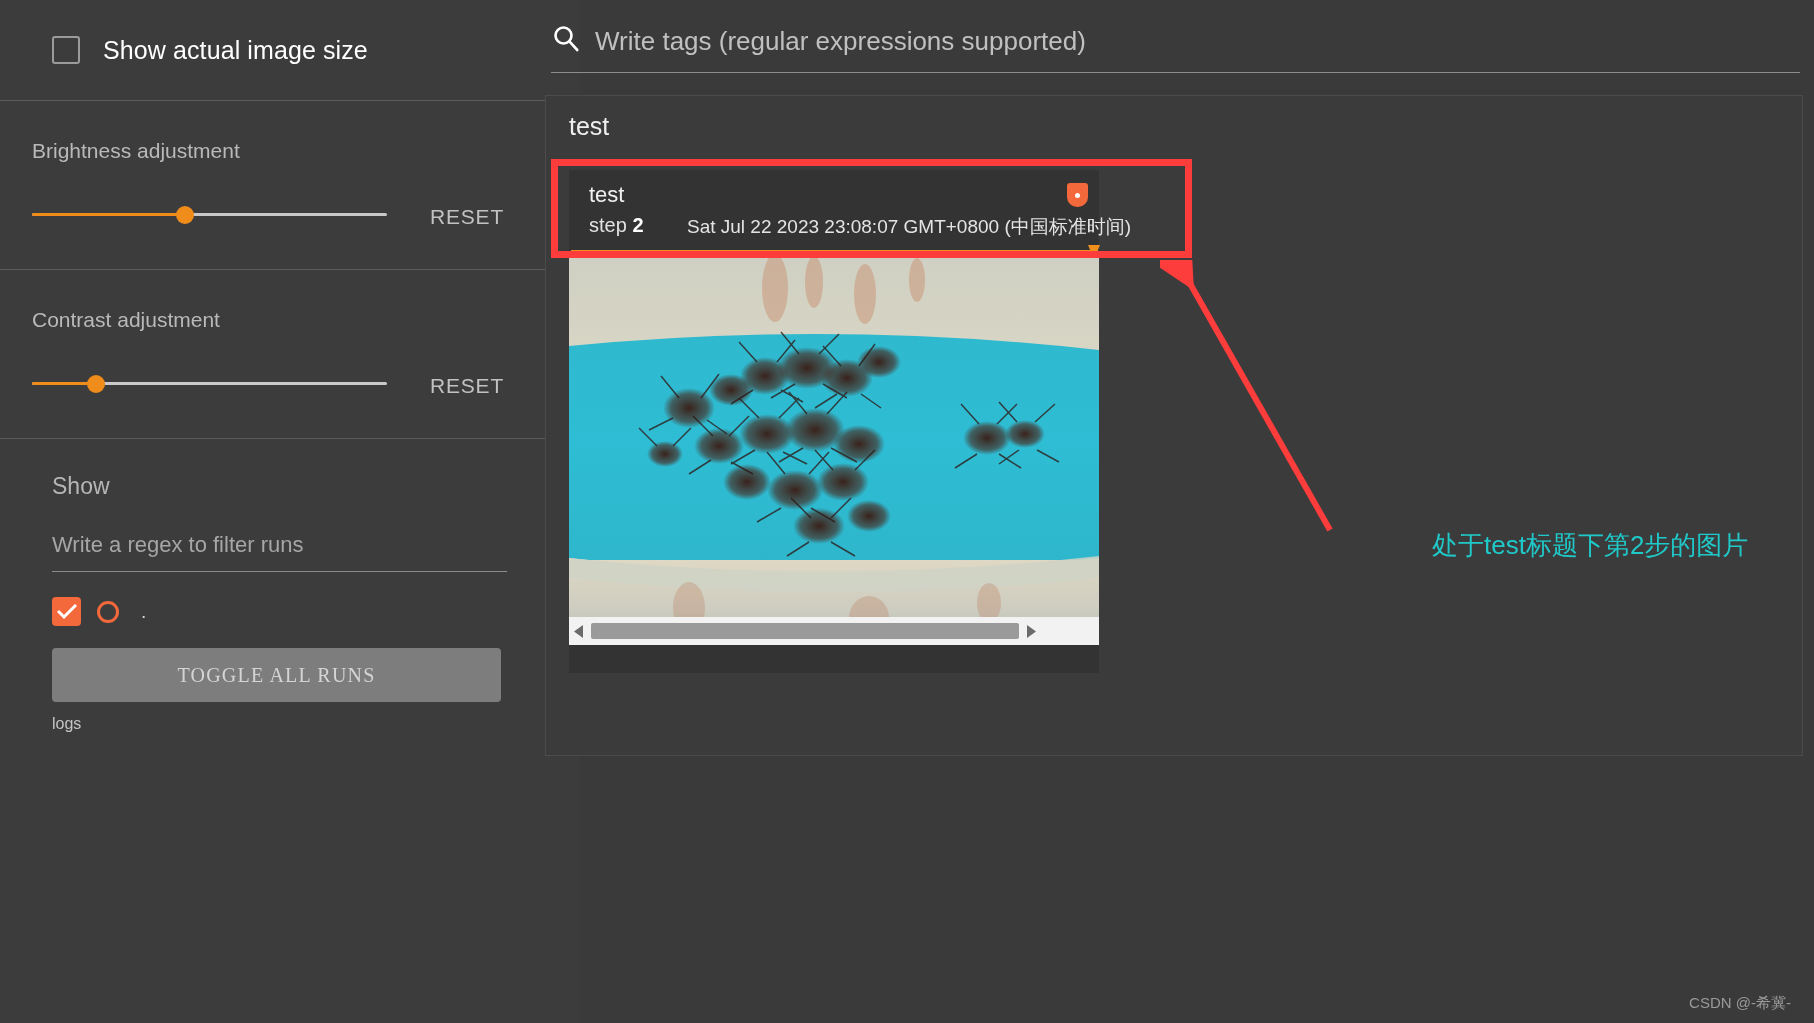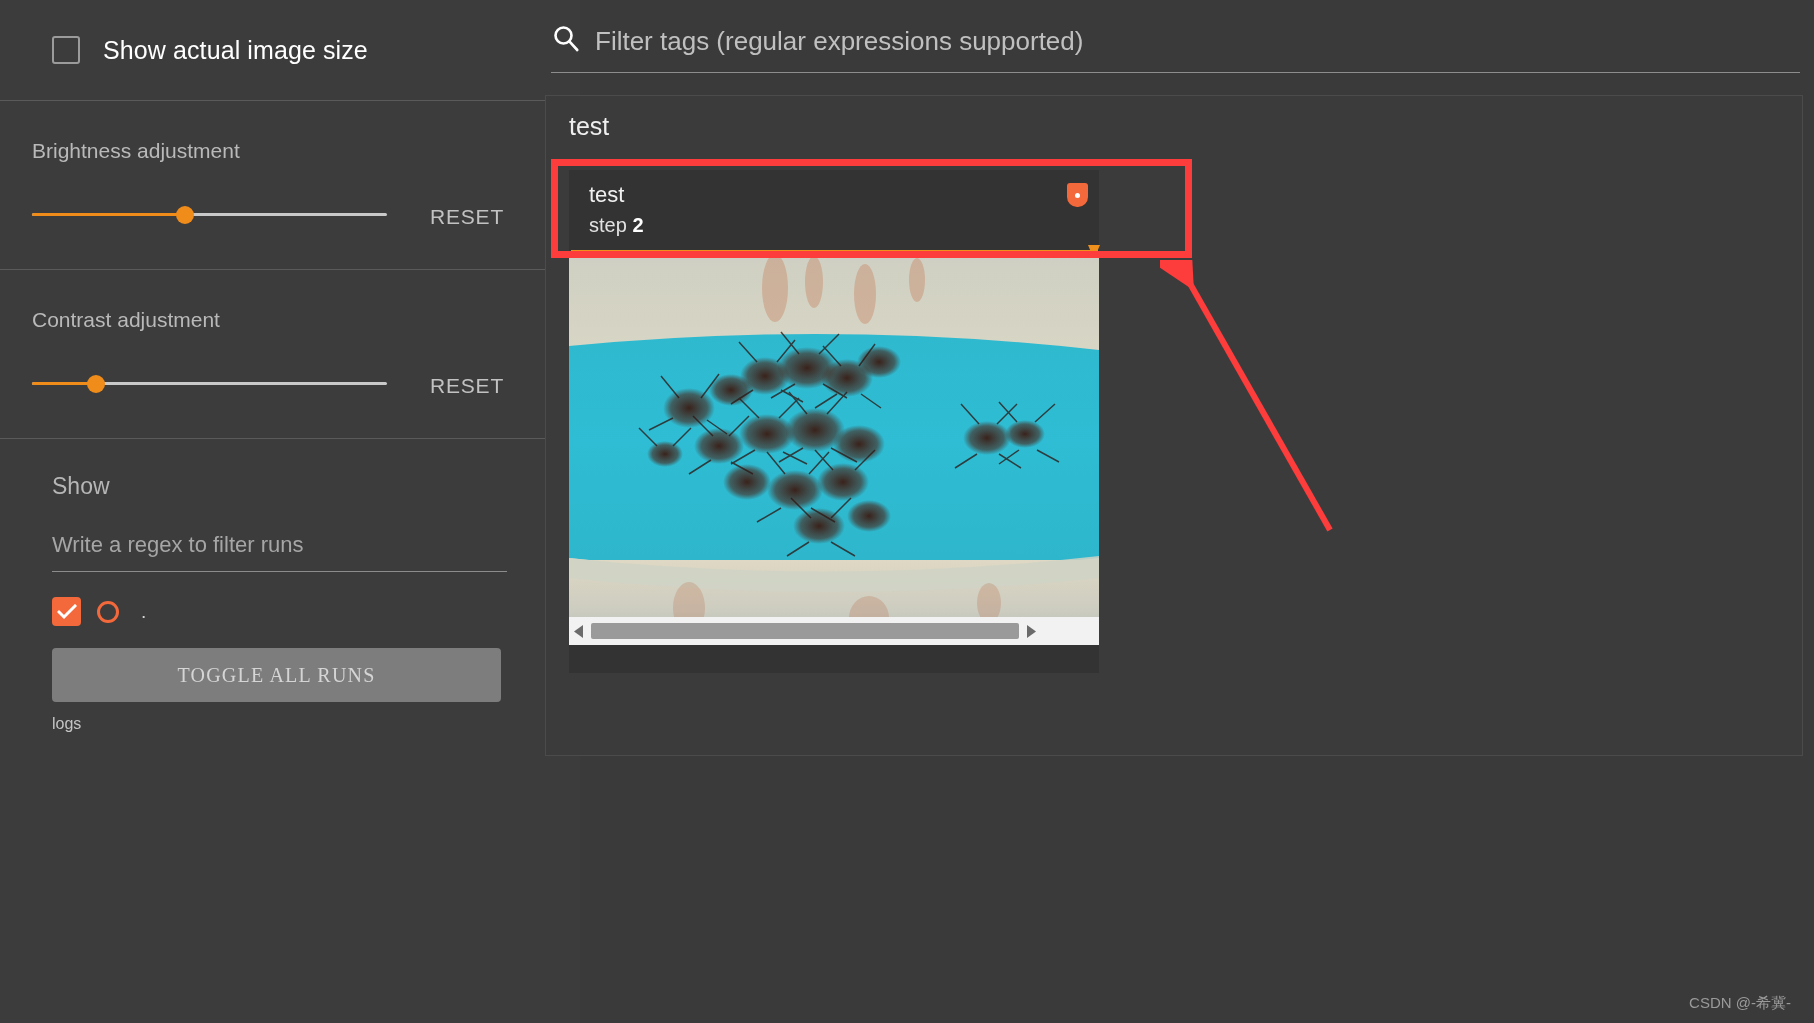--- a/index.html
+++ b/index.html
@@ -212,35 +212,36 @@
       <button class="toggle-all">TOGGLE ALL RUNS</button>
       <div class="logs-label">logs</div>
     </div>
   </div>
 
   <div class="search-row">
     <svg class="search-icon" viewBox="0 0 24 24">
       <circle cx="10" cy="10" r="6.4" stroke="#ffffff" stroke-width="2.1" fill="none"></circle>
       <line x1="14.7" y1="14.7" x2="21" y2="21.6" stroke="#ffffff" stroke-width="2.1" stroke-linecap="round"></line>
     </svg>
-    <div class="search-placeholder">Filter tags (regular expressions supported)</div>
+    <div class="search-placeholder">Write tags (regular expressions supported)</div>
   </div>
   <div class="search-underline"></div>
 
   <div class="tag-panel">
     <div class="tag-title">test</div>
   </div>
 
   <div class="card">
     <div class="card-head">
       <div class="card-title">test</div>
       <div class="card-step">
         <span>step</span>
         <b>2</b>
       </div>
+      <div class="card-date">Sat Jul 22 2023 23:08:07 GMT+0800 (中国标准时间)</div>
       <button class="pin-btn">
         <span class="pin-dot"></span>
       </button>
       <div class="card-slider">
         <div class="ctrack"></div>
         <div class="cthumb"></div>
       </div>
     </div>
 
     <div class="card-img">
@@ -341,15 +342,16 @@
 
   <svg class="ann-arrow" width="200" height="290" viewBox="0 0 200 290">
     <defs>
       <marker id="arrHead" markerWidth="9" markerHeight="9" refX="2" refY="4.5" orient="auto" markerUnits="strokeWidth">
         <polygon points="9,0 9,9 0,4.5" fill="#fd3c3c"></polygon>
       </marker>
     </defs>
     <line x1="170" y1="270" x2="28" y2="20" stroke="#fd3c3c" stroke-width="6" marker-end="url(#arrHead)"></line>
   </svg>
 
+  <div class="ann-text">处于test标题下第2步的图片</div>
 
   <div class="watermark">CSDN @-希冀-</div>
 </div>
 
 </body></html>

